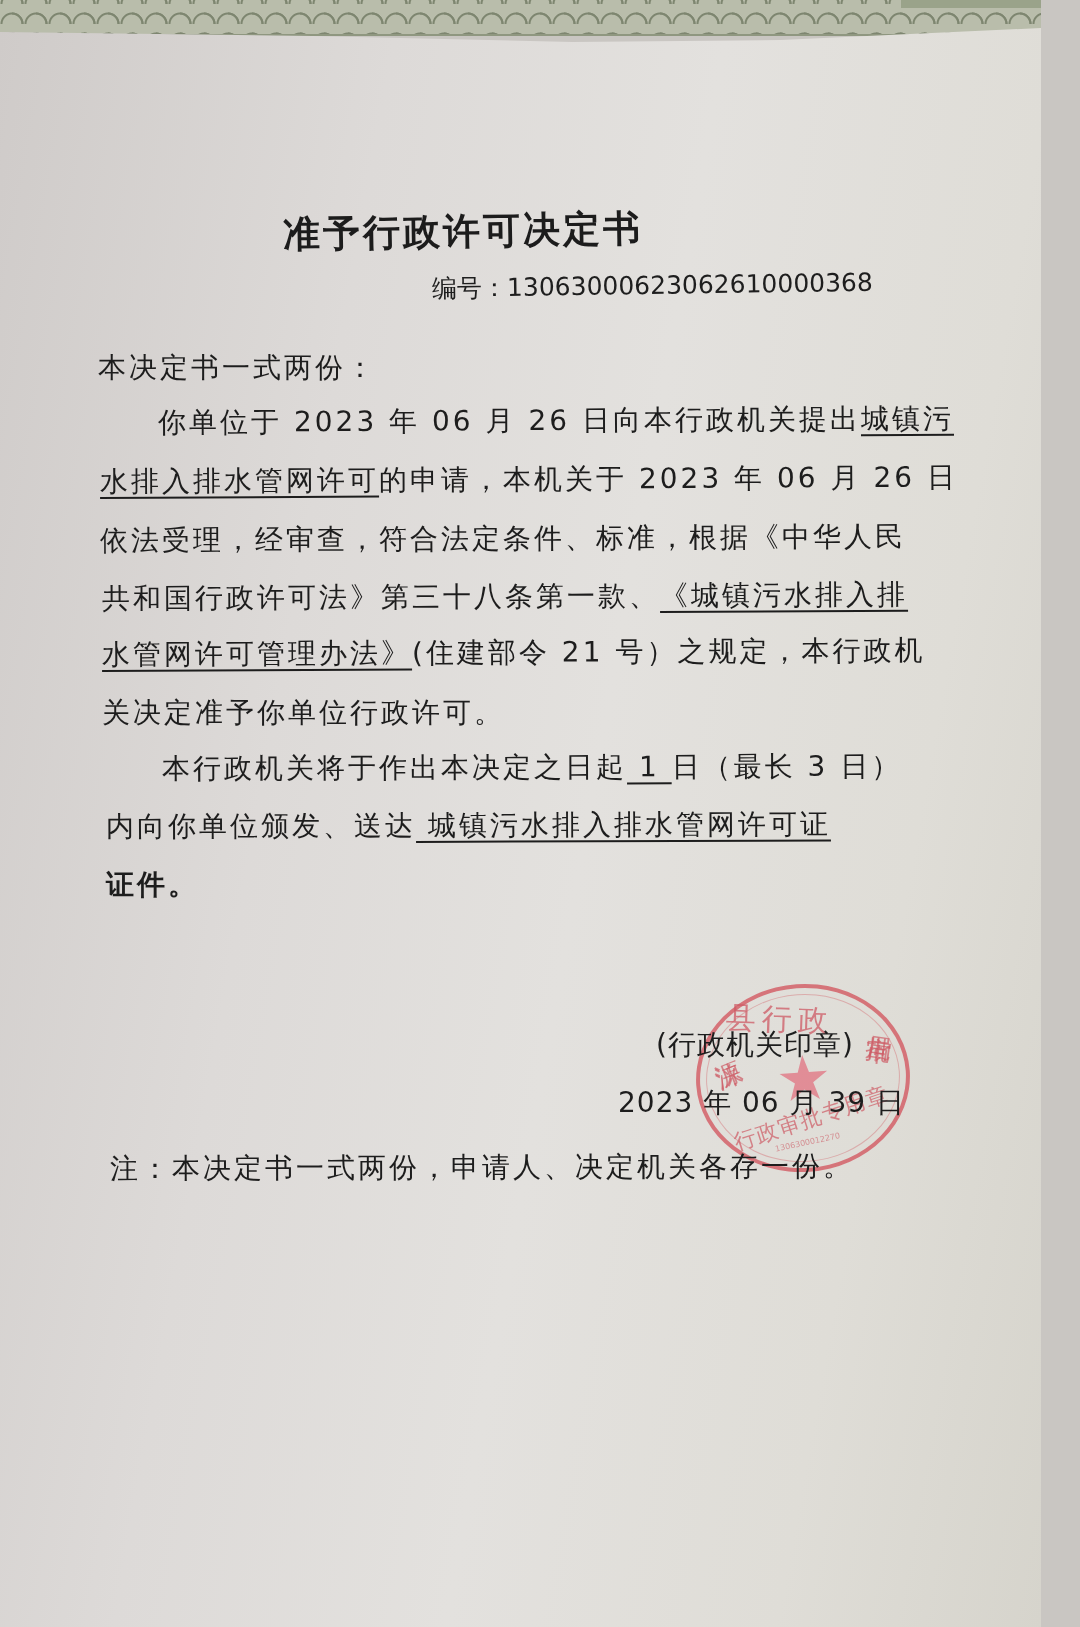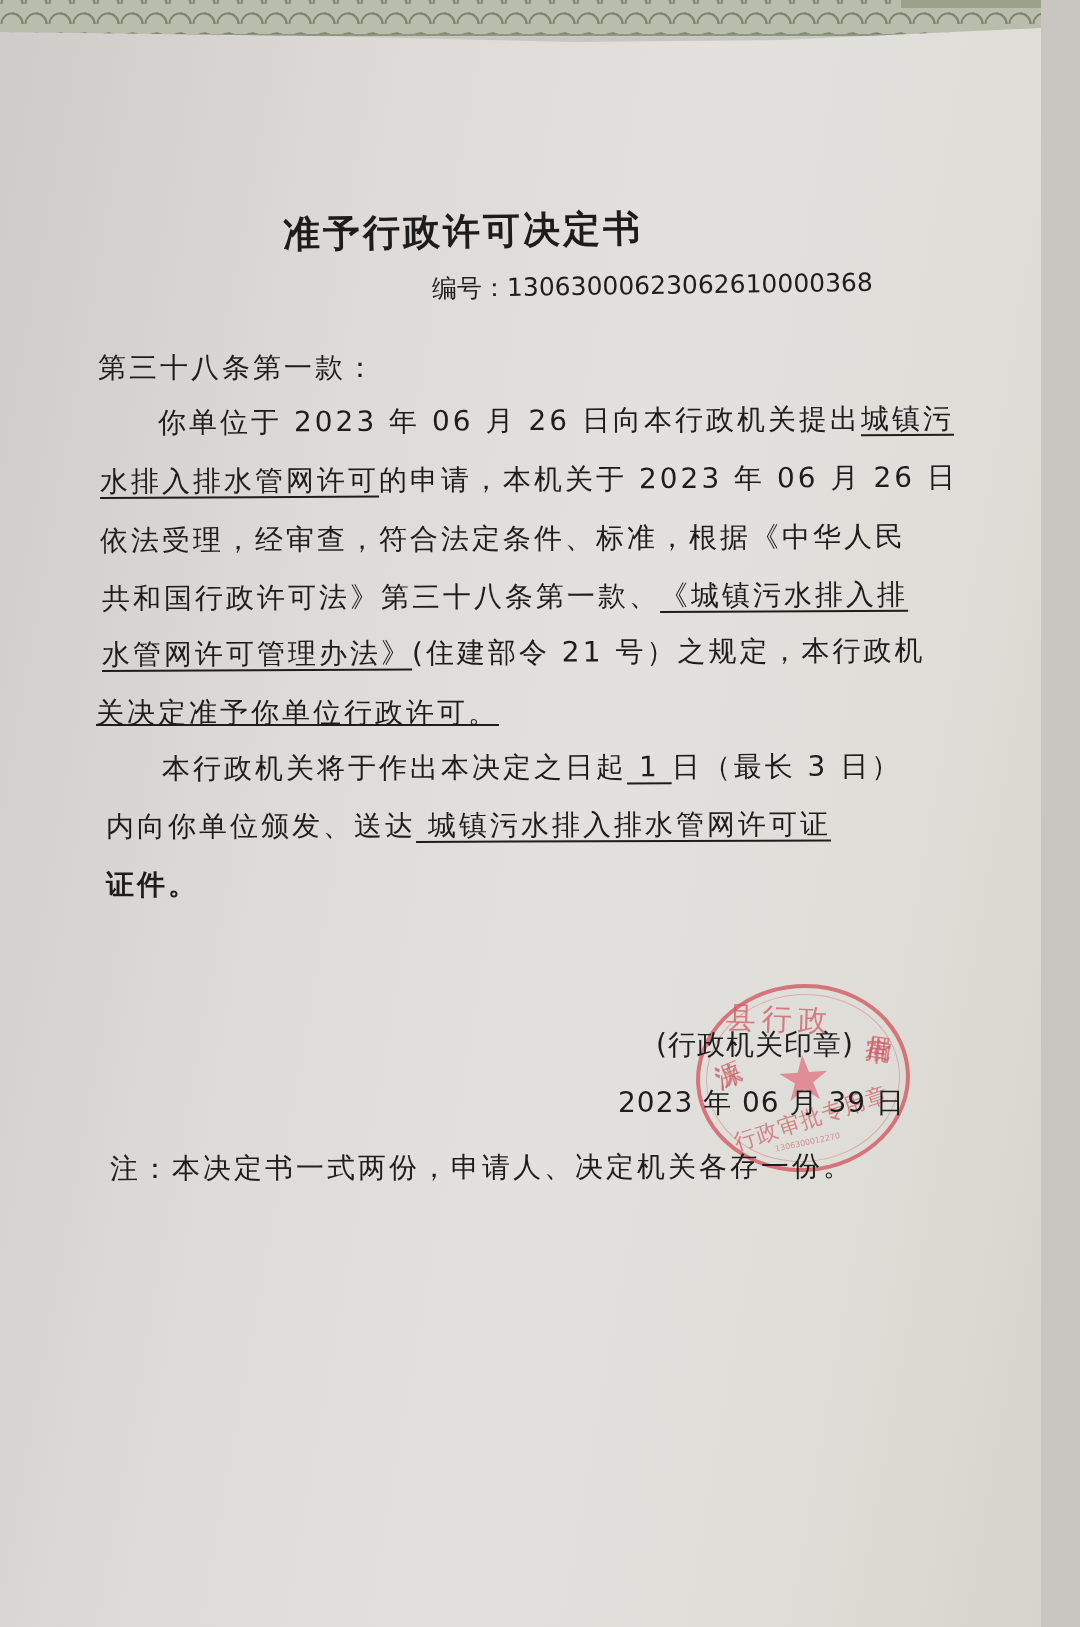--- a/index.html
+++ b/index.html
@@ -140,33 +140,33 @@
 <body>
 
 <div class="border-strip"></div>
 
 <div class="paper"></div>
 
 <div class="title">准予行政许可决定书</div>
 
 <div class="docno"><span>编号：</span><span>13063000623062610000368</span></div>
 
-<div class="line" style="left:98px; top:349px;">第三十八条第一款：</div>
+<div class="line" style="left:98px; top:349px;">本决定书一式两份：</div>
 
 <div class="line" style="left:158px; top:404px; transform: rotate(-0.3deg);"><span>你单位于 2023 年 06 月 26 日向本行政机关提出</span><span class="u">城镇污</span></div>
 
 <div class="line" style="left:100px; top:463px; transform: rotate(-0.3deg);"><span class="u">水排入排水管网许可</span><span>的申请，本机关于 2023 年 06 月 26 日</span></div>
 
 <div class="line" style="left:100px; top:522px; transform: rotate(-0.3deg);">依法受理，经审查，符合法定条件、标准，根据《中华人民</div>
 
 <div class="line" style="left:102px; top:580px; transform: rotate(-0.3deg);"><span>共和国行政许可法》第三十八条第一款、</span><span class="u">《城镇污水排入排</span></div>
 
 <div class="line" style="left:102px; top:636px; transform: rotate(-0.3deg);"><span class="u">水管网许可管理办法》</span><span>(住建部令 21 号）之规定，本行政机</span></div>
 
-<div class="line" style="left:96px; top:694px;text-decoration:underline;">关决定准予你单位行政许可。</div>
+<div class="line" style="left:102px; top:694px;">关决定准予你单位行政许可。</div>
 
 <div class="line" style="left:162px; top:750px; transform: rotate(-0.2deg);"><span>本行政机关将于作出本决定之日起</span><span class="u"> 1 </span><span>日（最长 3 日）</span></div>
 
 <div class="line" style="left:106px; top:808px; transform: rotate(-0.2deg);"><span>内向你单位颁发、送达</span><span class="u"> 城镇污水排入排水管网许可证</span></div>
 
 <div class="line" style="left:106px; top:866px;font-weight:bold;">证件。</div>
 
 <div class="stamp">
   <div class="stamp-inner"></div>
   <div class="stamp-top">县行政</div>

